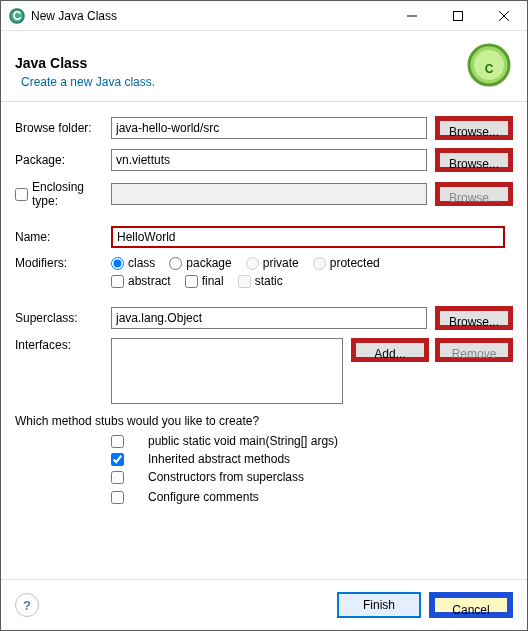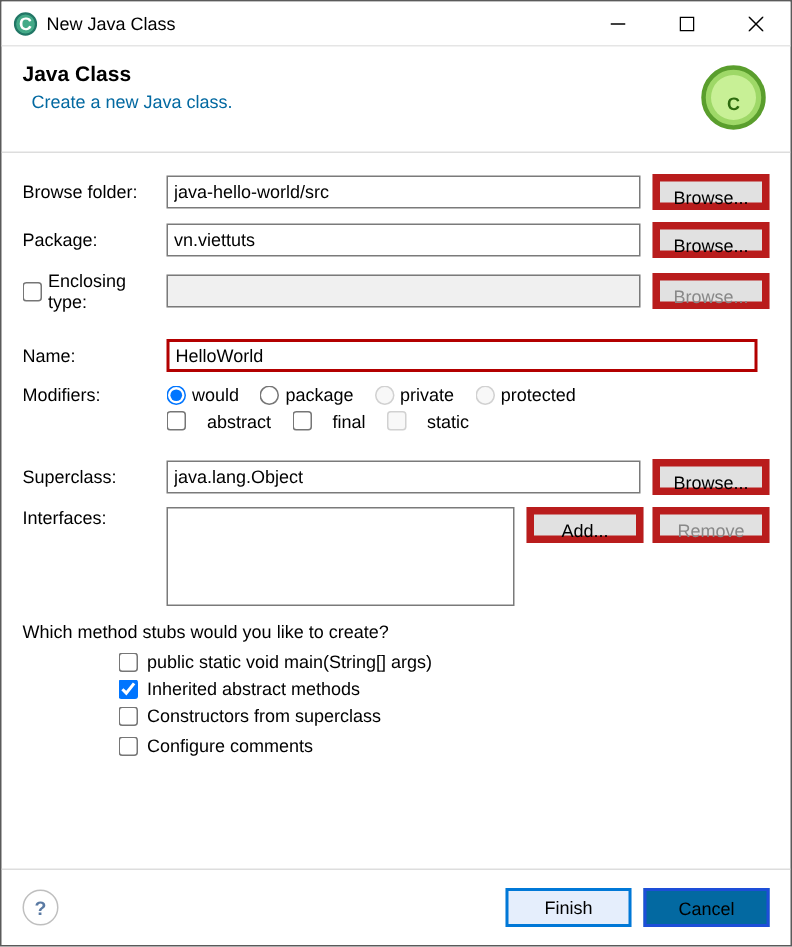--- a/index.html
+++ b/index.html
@@ -1,53 +1,53 @@
 <!DOCTYPE html>
 <html><head>
 <meta charset="utf-8">
 <style>
 *{box-sizing:border-box;margin:0;padding:0;font-family:"Segoe UI",Tahoma,sans-serif;font-size:12px;color:#000}
 body{background:#fff;width:528px;height:631px;border:1px solid #5a5a5a;display:flex;flex-direction:column}
 .titlebar{height:30px;display:flex;align-items:center;padding:0 0 0 8px;background:#fff;border-bottom:1px solid #e5e5e5}
 .titlebar .icon{width:16px;height:16px;margin-right:6px}
 .titlebar .title{flex:1;font-size:12px}
 .titlebar .winbtn{width:46px;height:30px;display:flex;align-items:center;justify-content:center;color:#333}
-.header{padding:10px 14px 12px 14px;display:flex;align-items:flex-start;border-bottom:1px solid #ddd}
+.header{padding:10px 14px 12px 14px;display:flex;align-items:flex-end;border-bottom:1px solid #ddd}
 .header .txt{flex:1}
 .header h1{font-size:14px;font-weight:bold;margin-bottom:4px}
 .header .sub{font-size:12px;color:#0369a1;padding-left:6px}
 .header .bigicon{width:48px;height:48px}
 .content{flex:1;padding:14px 14px 8px 14px;overflow:auto}
 .row{display:flex;align-items:center;margin-bottom:8px}
 .row>label{width:96px}
 .row .field{flex:1;margin-right:8px}
 .row input[type=text]{width:100%;height:22px;border:1px solid #7a7a7a;padding:0 4px;background:#fff}
 .row input[type=text].disabled{background:#f0f0f0;color:#888}
 .btn{width:78px;height:24px;border:5px solid #b91c1c;background:#e1e1e1;text-align:center;line-height:22px;cursor:default}
 .btn.disabled{color:#888}
 .gap{height:10px}
 .radios{display:flex;gap:14px;align-items:center}
 .radios label{display:flex;align-items:center;gap:4px}
 .radios input[type=radio]{margin:0}
 .radios .disabled{color:#999}
 .chks{display:flex;gap:14px;align-items:center;margin-top:4px}
-.chks label{display:flex;align-items:flex-start;gap:14px}
+.chks label{display:flex;align-items:flex-end;gap:4px}
 .chks .disabled{color:#999}
 .ifacerow{display:flex;margin-bottom:10px}
 .ifacerow>label{width:96px}
 .listbox{flex:1;height:66px;border:1px solid #7a7a7a;margin-right:8px;background:#fff}
 .ifacebtns{display:flex;gap:6px}
 .section{margin-top:6px}
 .sectline{margin-bottom:6px}
-.ck{display:flex;align-items:center;gap:6px;margin-left:64px;margin-bottom:4px}
+.ck{display:flex;align-items:center;gap:24px;margin-left:96px;margin-bottom:4px}
 a{color:#0066cc;text-decoration:underline}
 .footer{border-top:1px solid #ddd;padding:12px 14px;display:flex;align-items:center}
 .help{width:24px;height:24px;border:1px solid #bfbfbf;border-radius:50%;display:flex;align-items:center;justify-content:center;color:#5a7aa3;font-weight:bold;font-size:13px}
 .footer .spacer{flex:1}
-.fbtn{width:84px;height:26px;border:2px solid #1d4ed8;background:#0369a1;margin-left:8px;text-align:center;line-height:24px}
+.fbtn{width:84px;height:26px;border:6px solid #1d4ed8;background:#fef9c3;margin-left:8px;text-align:center;line-height:24px}
 .fbtn.primary{border:2px solid #0078d7;background:#e5eefc;line-height:22px}
 .highlight{border:2px solid #b30000!important}
 .encl{display:flex;align-items:center;gap:4px;width:96px}
 input[type=checkbox],input[type=radio]{width:13px;height:13px}
 </style>
 </head>
 <body>
 
 <div class="titlebar">
   <span class="icon">
@@ -118,21 +118,21 @@
     <label>Name:</label>
     <div class="field"><input type="text" class="highlight" value="HelloWorld" style=""></div>
   </div>
 
   <div class="row" style="align-items:flex-start">
     <label>Modifiers:</label>
     <div style="flex:1">
       <div class="radios">
         <label>
             <input type="radio" name="vis" checked="" style="">
-            <span>would</span>
+            <span>class</span>
           </label>
         <label>
             <input type="radio" name="vis" style="">
             <span>package</span>
           </label>
         <label class="disabled">
             <input type="radio" name="vis" disabled="" style="">
             <span>private</span>
           </label>
         <label class="disabled">

